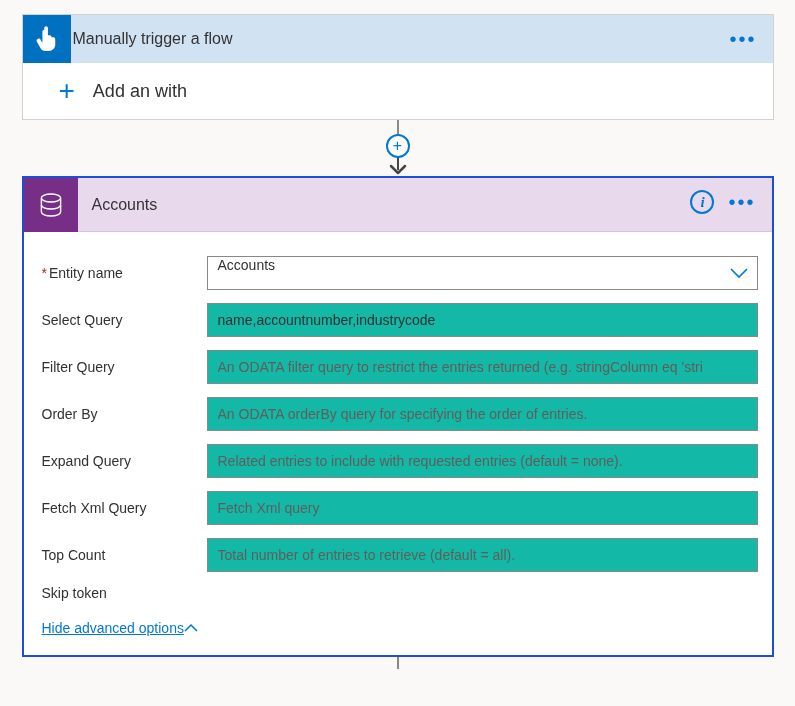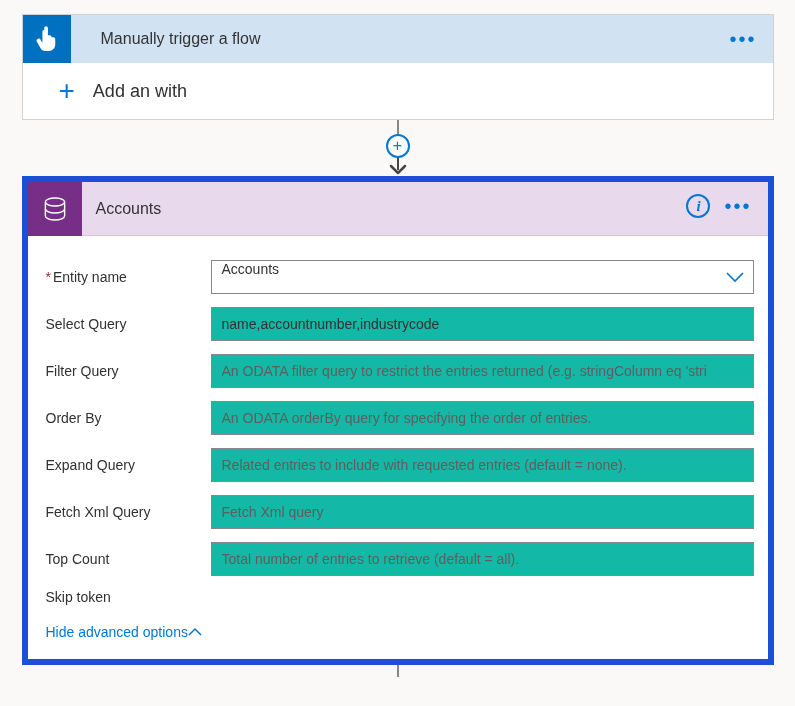--- a/index.html
+++ b/index.html
@@ -33,21 +33,21 @@
       height: 48px;
       background: #0070c1;
       display: flex;
       align-items: center;
       justify-content: center;
     }
     .trigger-icon-box svg { fill: #fff; }
     .trigger-title {
       font-size: 16px;
       color: #333;
-      margin-left: 30px;
+      margin-left: 2px;
       font-weight: 400;
     }
     .header-menu {
       position: absolute;
       right: 16px;
       top: 0;
       height: 48px;
       display: flex;
       align-items: center;
       gap: 14px;
@@ -110,21 +110,21 @@
     }
     .connector-arrow {
       position: absolute;
       bottom: 0;
     }
 
     
     .action-card {
       width: 752px;
       background: #fff;
-      border: 6px solid #1d4ed8;
+      border: 2px solid #1d4ed8;
     }
     .action-header {
       display: flex;
       align-items: center;
       background: #e9d9ec;
       height: 54px;
       position: relative;
       border-bottom: 1px solid #d6c4d9;
     }
     .action-icon-box {
@@ -214,20 +214,21 @@
     }
 
     .hide-advanced {
       display: inline-flex;
       align-items: center;
       gap: 0;
       color: #0078d4;
       font-size: 14px;
       cursor: pointer;
       margin-top: 6px;
+      text-decoration: underline;
     }
 
     
     .bottom-connector {
       display: flex;
       flex-direction: column;
       align-items: center;
       height: 12px;
     }
     .bottom-line {

